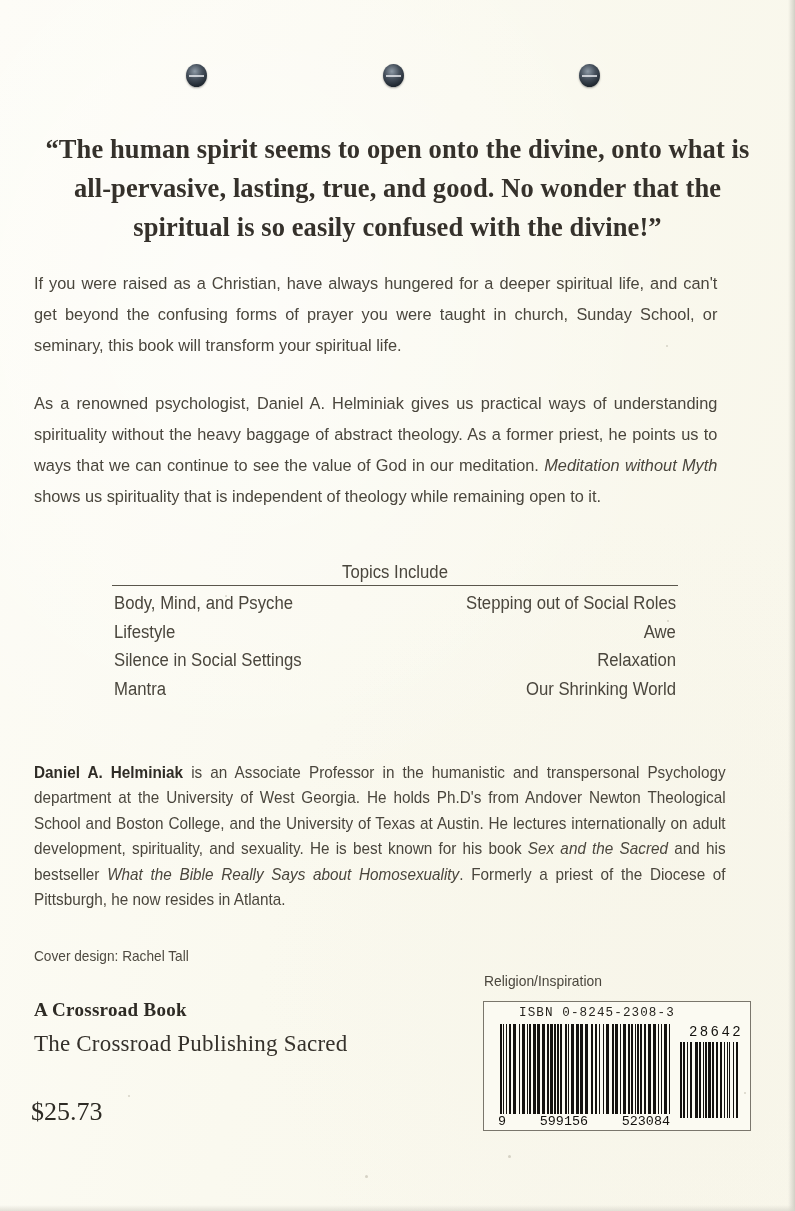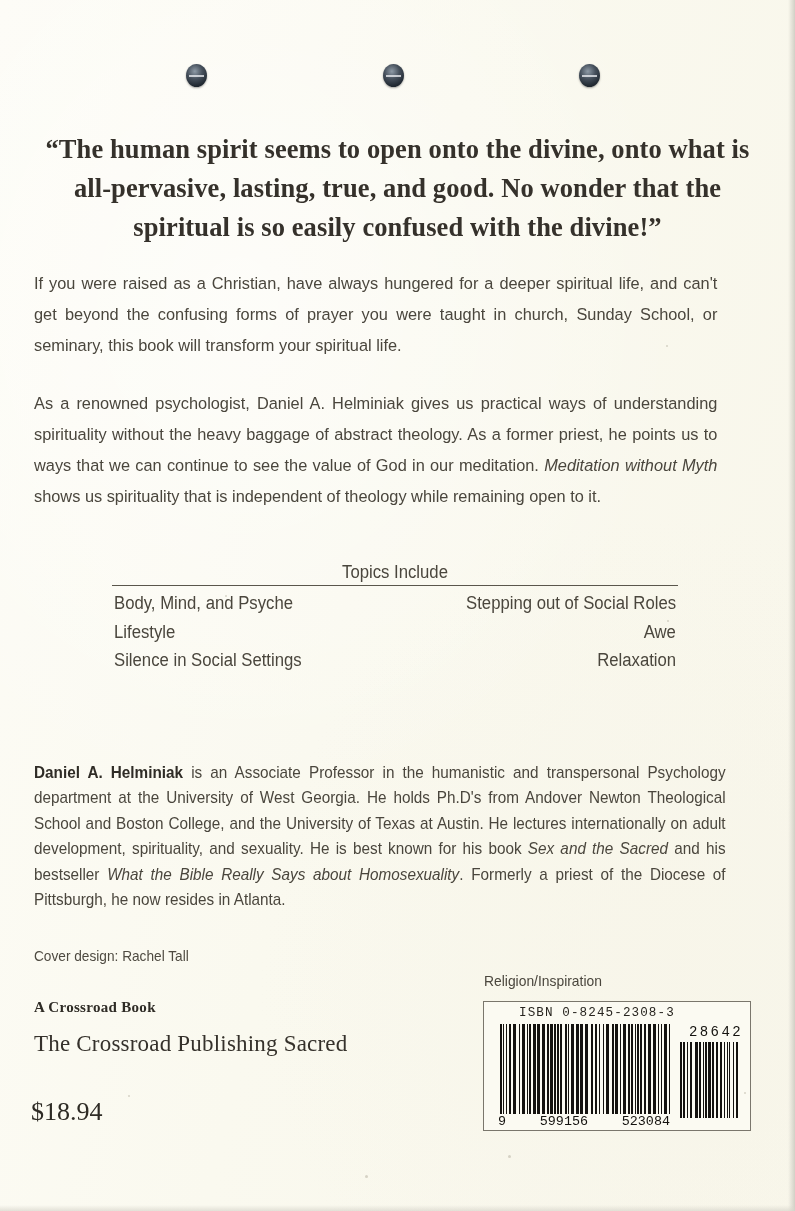--- a/index.html
+++ b/index.html
@@ -165,21 +165,21 @@
     color: #4e4a41;
     transform: scaleX(0.95);
     transform-origin: left center;
   }
   #imprint-line {
     position: absolute;
     left: 34px;
     top: 999px;
     font-family: "Liberation Serif", serif;
     font-weight: bold;
-    font-size: 15px;
+    font-size: 19px;
     letter-spacing: 0.3px;
     color: #2e2b25;
   }
   #publisher-line {
     position: absolute;
     left: 34px;
     top: 1031px;
     font-family: "Liberation Serif", serif;
     font-size: 23px;
     letter-spacing: 0.2px;
@@ -288,28 +288,32 @@
       <span class="topic-right">Stepping out of Social Roles</span>
     </div>
     <div class="topic-row">
       <span class="topic-left">Lifestyle</span>
       <span class="topic-right">Awe</span>
     </div>
     <div class="topic-row">
       <span class="topic-left">Silence in Social Settings</span>
       <span class="topic-right">Relaxation</span>
     </div>
+    <div class="topic-row">
+      <span class="topic-left">Mantra</span>
+      <span class="topic-right">Our Shrinking World</span>
+    </div>
   </div>
 
   <div id="author-bio"><b>Daniel A. Helminiak</b><span> is an Associate Professor in the humanistic and transpersonal Psychology department at the University of West Georgia. He holds Ph.D's from Andover Newton Theological School and Boston College, and the University of Texas at Austin. He lectures internationally on adult development, spirituality, and sexuality. He is best known for his book </span><i>Sex and the Sacred</i><span> and his bestseller </span><i>What the Bible Really Says about Homosexuality</i><span>. Formerly a priest of the Diocese of Pittsburgh, he now resides in Atlanta.</span></div>
 
   <div id="cover-credit">Cover design:  Rachel Tall</div>
   <div id="imprint-line">A Crossroad Book</div>
   <div id="publisher-line">The Crossroad Publishing Sacred</div>
-  <div id="price">$18.94</div>
+  <div id="price">$25.73</div>
 
   <div id="category-label">Religion/Inspiration</div>
   <div id="barcode-box">
     <div id="isbn-text">ISBN 0-8245-2308-3</div>
     <div class="bars" id="bars-main">
         <span style="width:2px;height:100%"></span>
         <span style="width:1px;height:100%;background:transparent"></span>
         <span style="width:1px;height:100%"></span>
         <span style="width:2px;height:100%;background:transparent"></span>
         <span style="width:1px;height:100%"></span>

